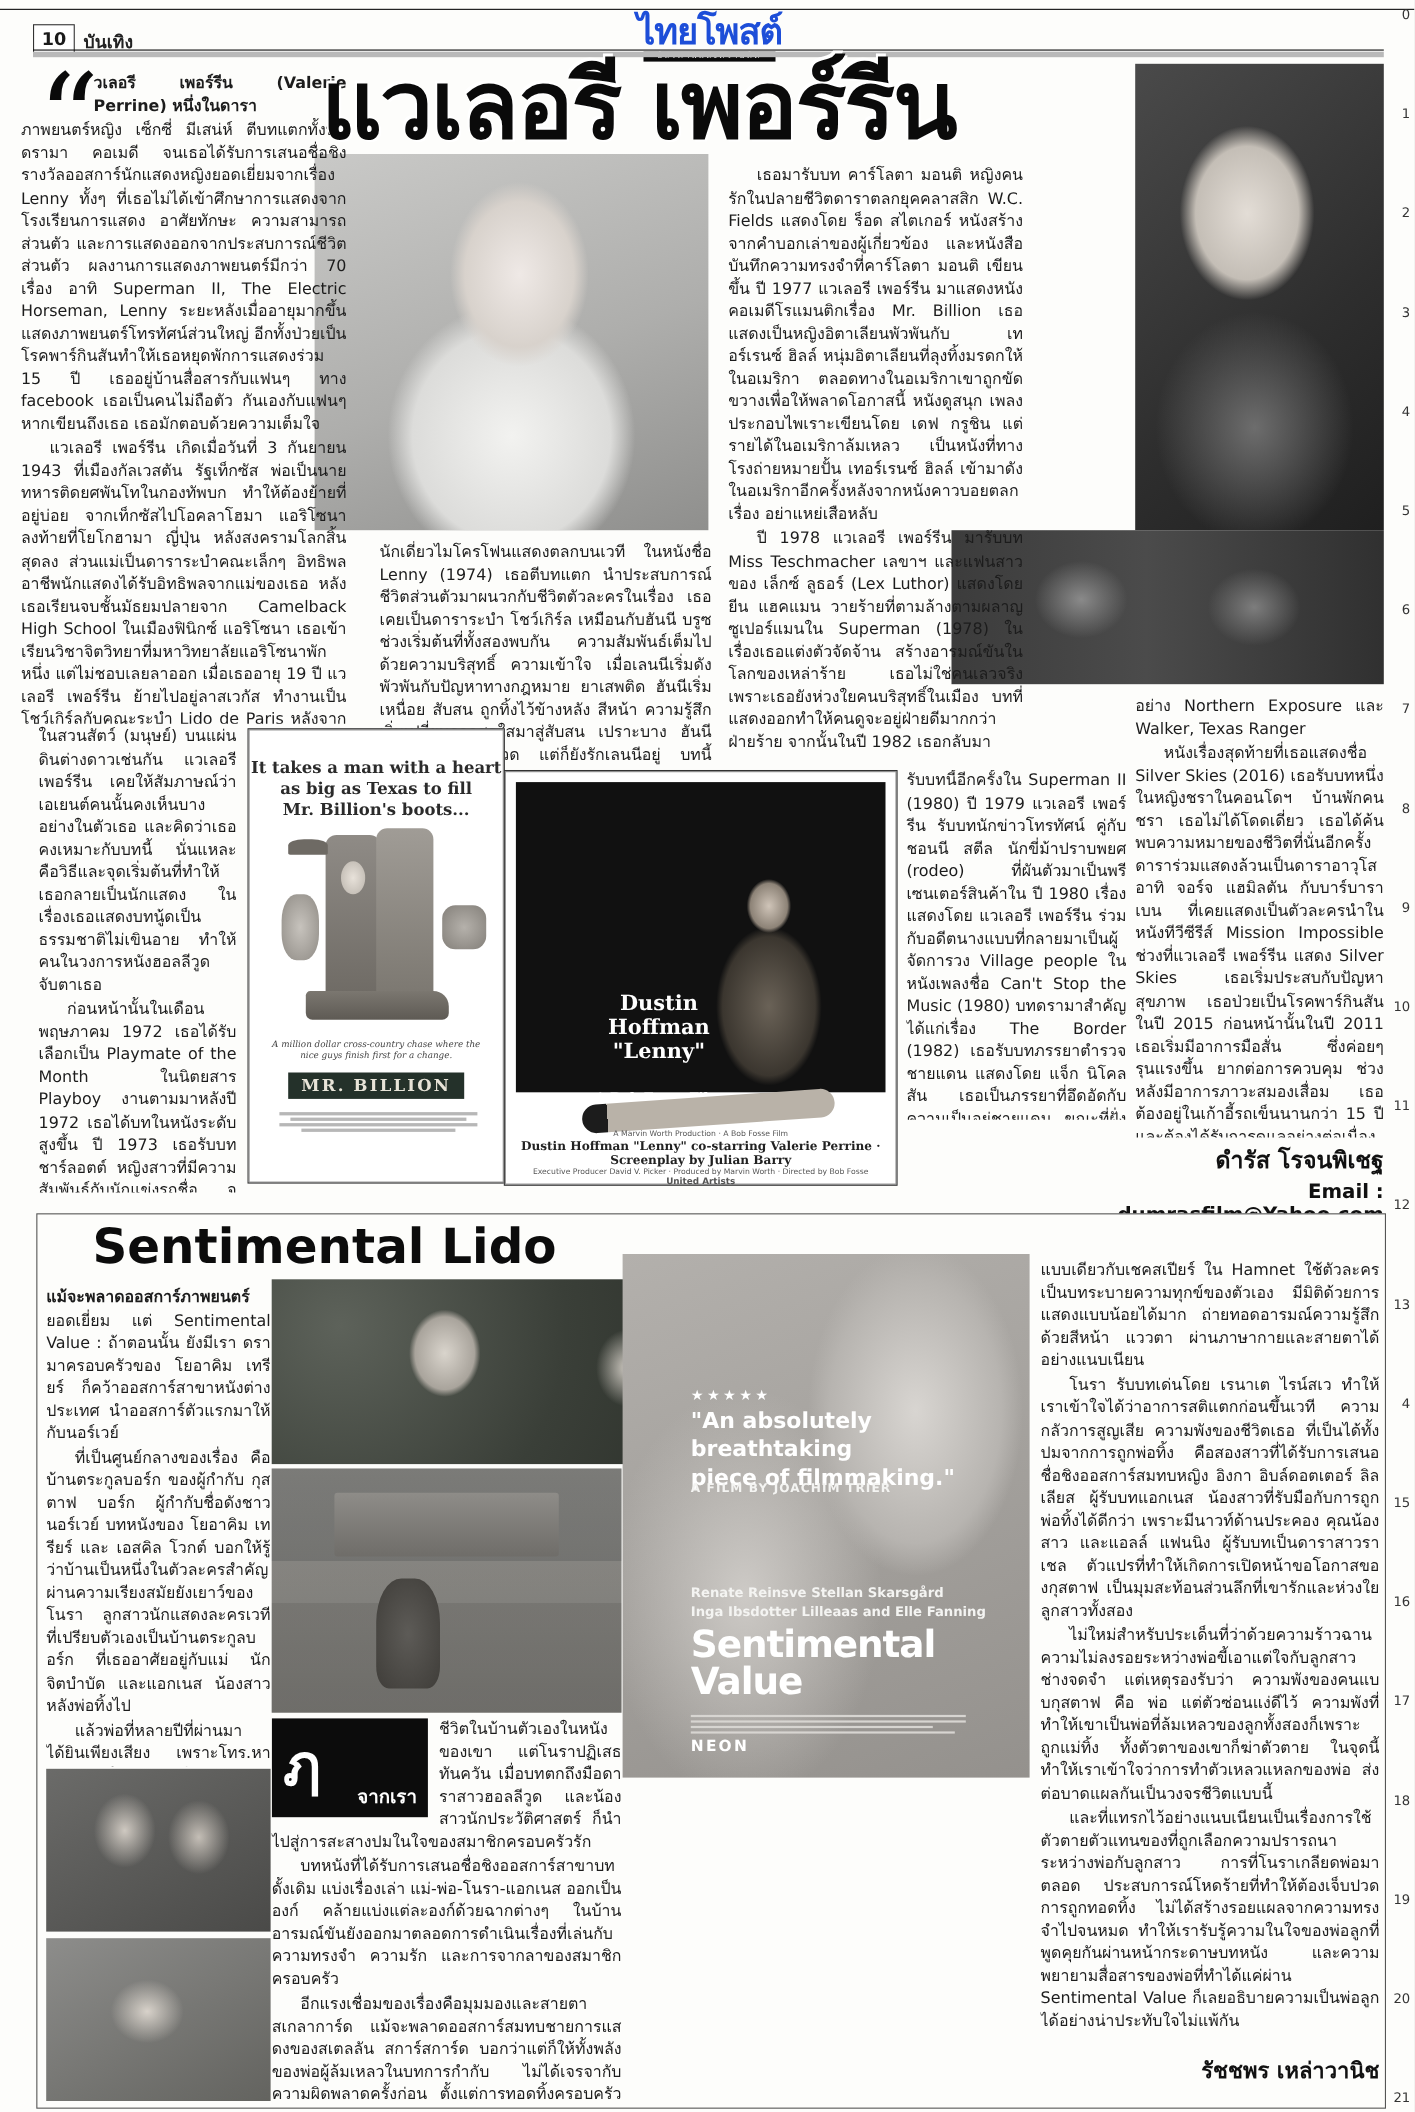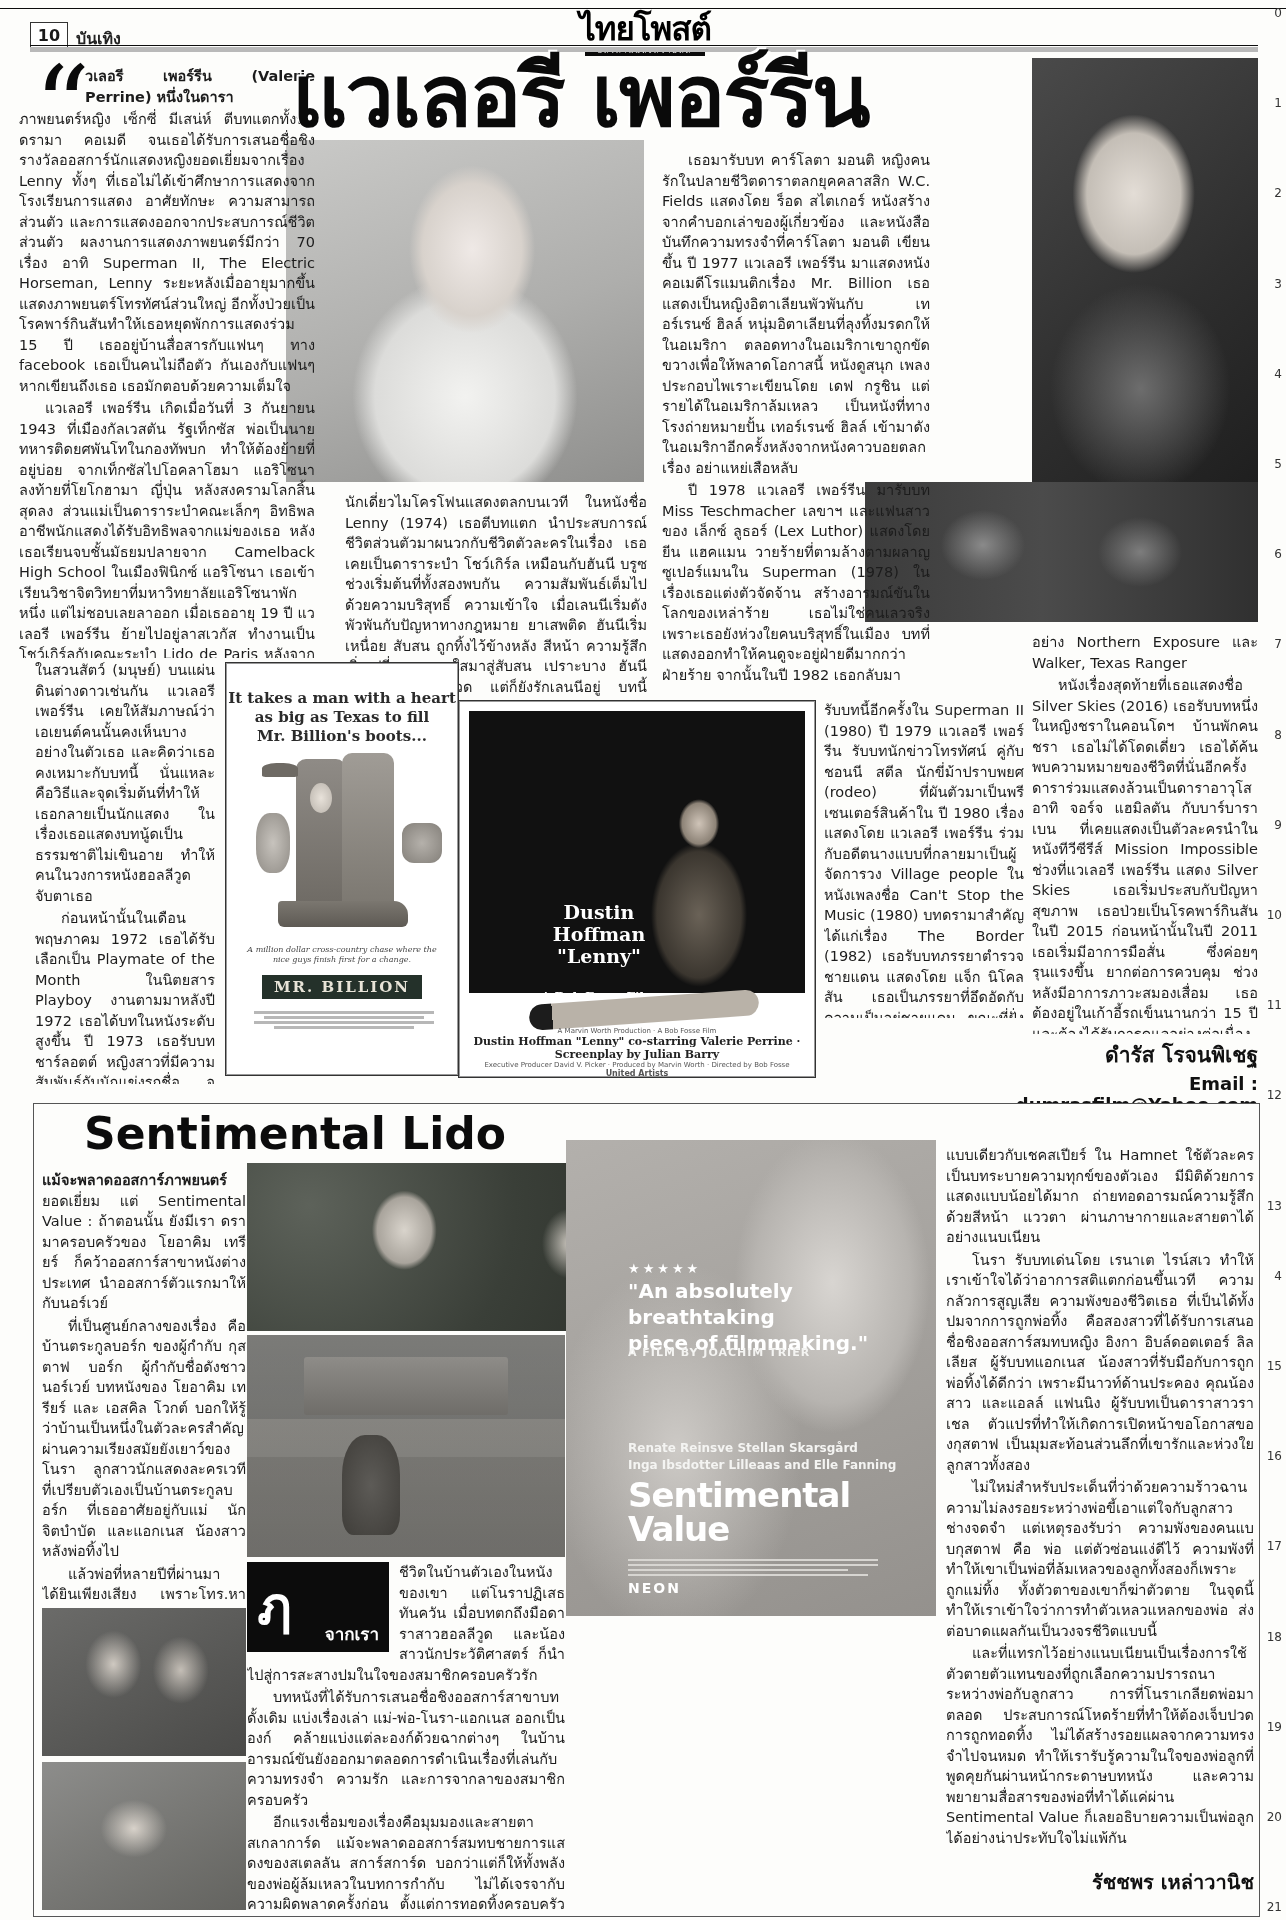--- a/index.html
+++ b/index.html
@@ -22,42 +22,42 @@
 <div id="page">
 
   <div class="abs rule-h" style="left:0;top:8px;width:1286px;"></div>
 
   <div class="abs" style="left:30px;top:22px;width:36px;height:26px;border:1px solid #333;text-align:center;font-weight:bold;font-size:16px;line-height:26px;background:#fff;">
     <span>10</span>
   </div>
   <div class="abs" style="left:76px;top:26px;font-size:16px;font-weight:bold;color:#222;">บันเทิง</div>
 
   <div class="abs" style="left:560px;top:12px;width:170px;text-align:center;">
-    <div style="font-size:33px;font-weight:900;letter-spacing:-1px;color:#000000;line-height:34px;">ไทยโพสต์</div>
+    <div style="font-size:33px;font-weight:900;letter-spacing:-1px;color:#1d4ed8;line-height:34px;">ไทยโพสต์</div>
     <div style="margin:1px auto 0;width:120px;background:#0a0a0a;color:#fff;font-size:7px;line-height:9px;letter-spacing:2px;">อิสรภาพแห่งความคิด</div>
   </div>
 
   <div class="abs rule-h" style="left:30px;top:45px;width:1228px;"></div>
   <div class="abs" style="left:30px;top:47px;width:1228px;height:5px;background:#b9b9b9;"></div>
 
   <div>
       <span class="ruler-mark" style="top: 6px;">0</span>
       <span class="ruler-mark" style="top: 96px;">1</span>
       <span class="ruler-mark" style="top: 186px;">2</span>
       <span class="ruler-mark" style="top: 277px;">3</span>
       <span class="ruler-mark" style="top: 367px;">4</span>
       <span class="ruler-mark" style="top: 457px;">5</span>
       <span class="ruler-mark" style="top: 547px;">6</span>
       <span class="ruler-mark" style="top: 637px;">7</span>
       <span class="ruler-mark" style="top: 728px;">8</span>
       <span class="ruler-mark" style="top: 818px;">9</span>
       <span class="ruler-mark" style="top: 908px;">10</span>
       <span class="ruler-mark" style="top: 998px;">11</span>
       <span class="ruler-mark" style="top: 1088px;">12</span>
-      <span class="ruler-mark" style="top: 1179px; margin-top: 20px;">13</span>
+      <span class="ruler-mark" style="top: 1179px;">13</span>
       <span class="ruler-mark" style="top: 1269px;">4</span>
       <span class="ruler-mark" style="top: 1359px;">15</span>
       <span class="ruler-mark" style="top: 1449px;">16</span>
       <span class="ruler-mark" style="top: 1539px;">17</span>
       <span class="ruler-mark" style="top: 1630px;">18</span>
       <span class="ruler-mark" style="top: 1720px;">19</span>
       <span class="ruler-mark" style="top: 1810px;">20</span>
       <span class="ruler-mark" style="top: 1900px;">21</span>
     </div>
 

